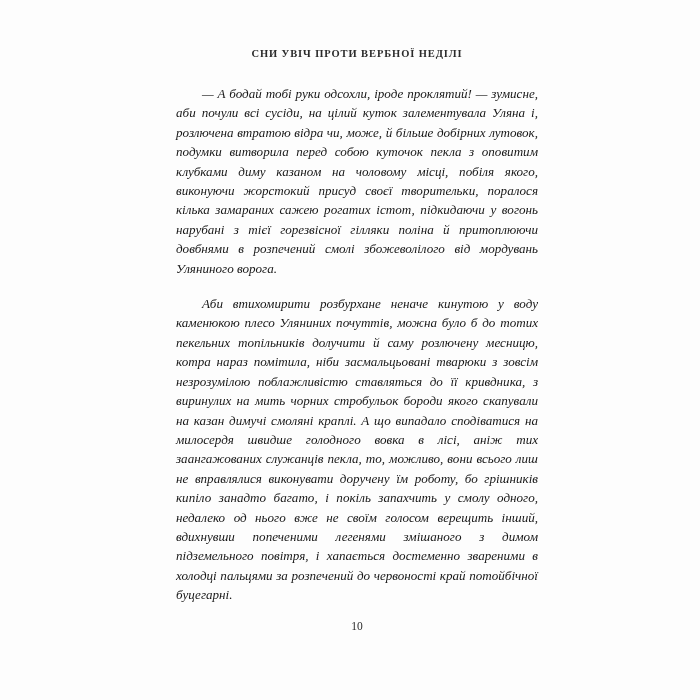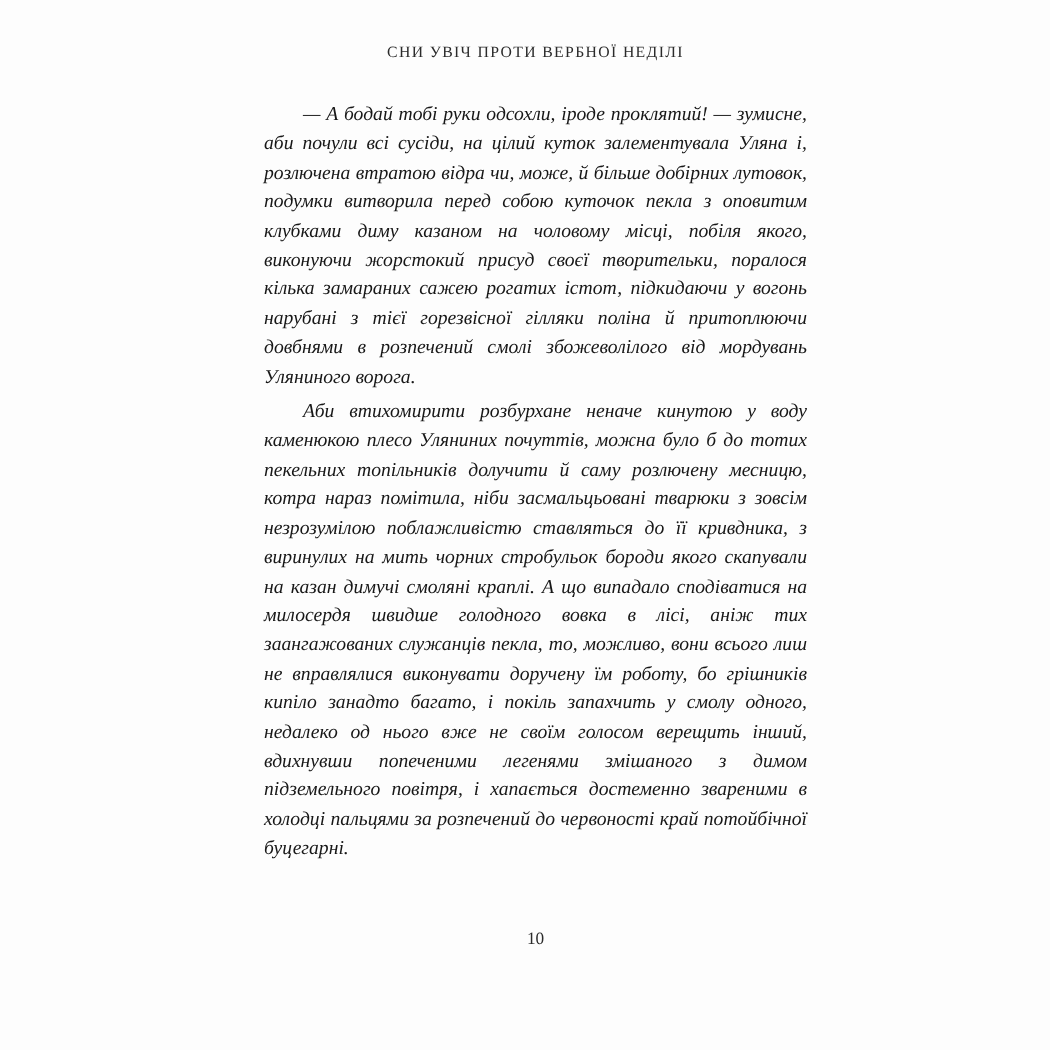--- a/index.html
+++ b/index.html
@@ -23,45 +23,45 @@
     padding: 0;
   }
   .page-inner {
     position: absolute;
     left: 176px;
     top: 0;
     width: 362px;
     height: 700px;
   }
   .running-head {
-    margin-top: 30px;
+    margin-top: 48px;
     text-align: center;
     font-size: 10.5px;
     letter-spacing: 0.9px;
     color: #2b2b2b;
     text-transform: uppercase;
     font-family: "Liberation Serif", serif;
-    font-weight: 400;
+    font-weight: 700;
   }
   .body-text {
     margin-top: 25px;
     font-size: 13.1px;
     line-height: 19.4px;
     text-align: justify;
     text-justify: inter-word;
     color: #171717;
     hyphens: manual;
     font-style: italic;
   }
   .body-text p {
     margin: 0;
     text-indent: 26px;
   }
   .body-text p + p {
-    margin-top: 4px;
+    margin-top: 16px;
   }
   .folio {
     position: absolute;
     left: 0;
     top: 620px;
     width: 362px;
     text-align: center;
     font-size: 11.5px;
     color: #2b2b2b;
   }

